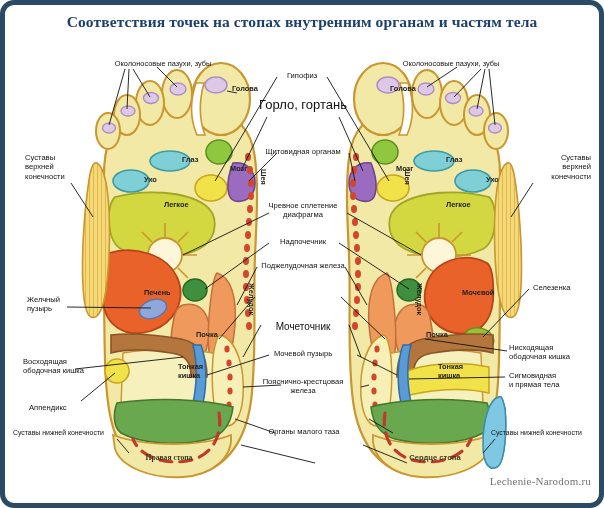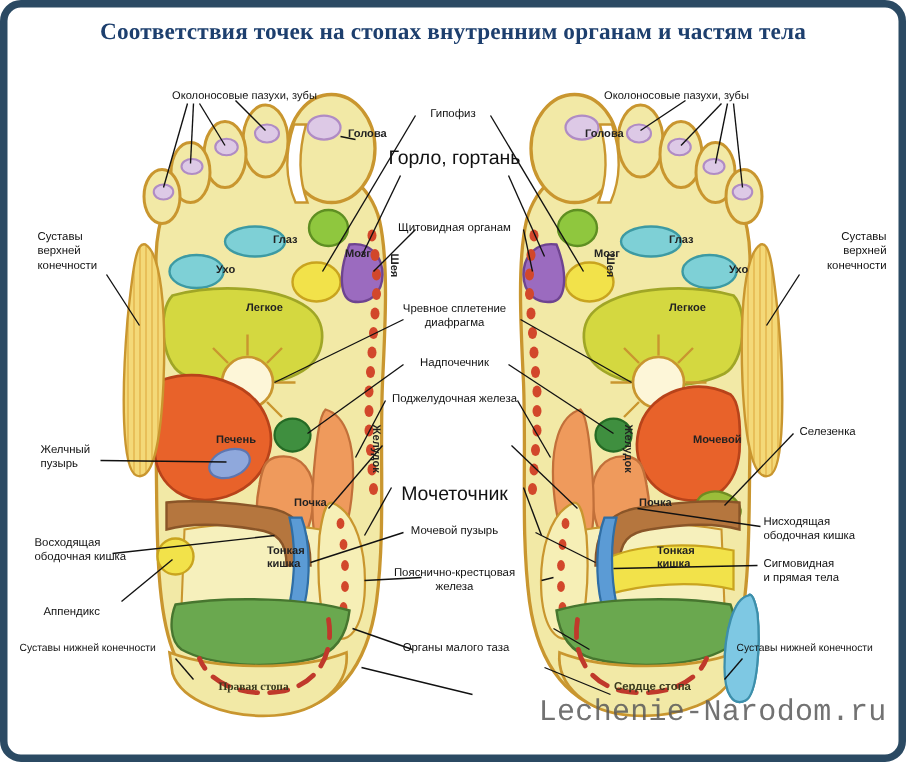--- a/index.html
+++ b/index.html
@@ -37,22 +37,22 @@
     margin-left:31px;
   }
   .org.vert{writing-mode:vertical-rl;text-orientation:mixed;}
 
   .footname{
     position:absolute;color:#3a3a1e;font-size:7.6px;font-weight:bold;text-align:center;
   }
 
   .wm{
     position:absolute;right:8px;bottom:16px;
-    font-family:Liberation Mono, monospace;
-    font-size:20px;color:#5a5a5a;opacity:.85;letter-spacing:.2px;white-space:nowrap;
+    font-family:Liberation Serif, serif;
+    font-size:11px;color:#5a5a5a;opacity:.85;letter-spacing:.2px;white-space:nowrap;
   }
   svg{display:block;}
 </style>
 </head>
 <body>
 
 <div id="frame">
 
   <div class="title">Соответствия точек на стопах внутренним органам и частям тела</div>
 
@@ -353,21 +353,21 @@
 и прямая тела</div>
   <div class="lbl l" style="left:486px;top:424px;width:108px;font-size:6.9px;">Суставы нижней конечности</div>
 
   <div class="lbl c" style="left:258px;top:66px;width:78px;font-size:7.6px;">Гипофиз</div>
   <div class="lbl c" style="left:250px;top:92px;width:96px;font-size:13px;">Горло, гортань</div>
   <div class="lbl c" style="left:236px;top:142px;width:124px;font-size:7.6px;">Щитовидная органам</div>
   <div class="lbl c" style="left:236px;top:196px;width:124px;font-size:7.6px;">Чревное сплетение
 диафрагма</div>
   <div class="lbl c" style="left:248px;top:232px;width:100px;font-size:7.6px;">Надпочечник</div>
   <div class="lbl c" style="left:238px;top:256px;width:120px;font-size:7.6px;">Поджелудочная железа</div>
-  <div class="lbl c" style="left:254px;top:316px;width:88px;font-size:13px;">Мочеточник</div>
+  <div class="lbl c" style="left:254px;top:316px;width:88px;font-size:10px;">Мочеточник</div>
   <div class="lbl c" style="left:244px;top:344px;width:108px;font-size:7.6px;">Мочевой пузырь</div>
   <div class="lbl c" style="left:230px;top:372px;width:136px;font-size:7.6px;">Пояснично-крестцовая
 железа</div>
   <div class="lbl c" style="left:244px;top:422px;width:110px;font-size:7.6px;">Органы малого таза</div>
 
   <div class="org" style="left:196px;top:80px;width:44px;">Голова</div>
   <div class="org" style="left:194px;top:160px;width:40px;">Мозг</div>
   <div class="org" style="left:146px;top:151px;width:38px;">Глаз</div>
   <div class="org" style="left:108px;top:171px;width:36px;">Ухо</div>
   <div class="org vert" style="left:222px;top:164px;height:34px;">Шея</div>

